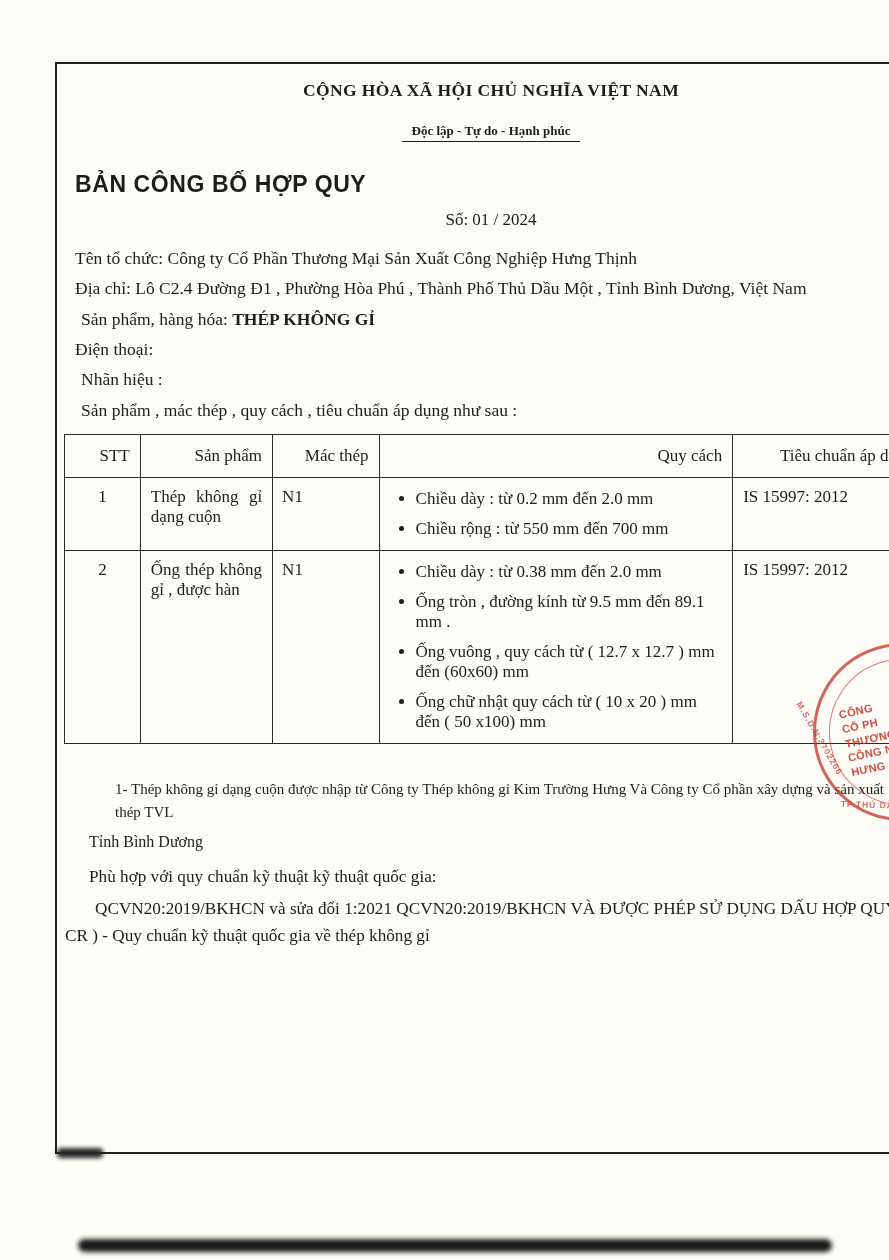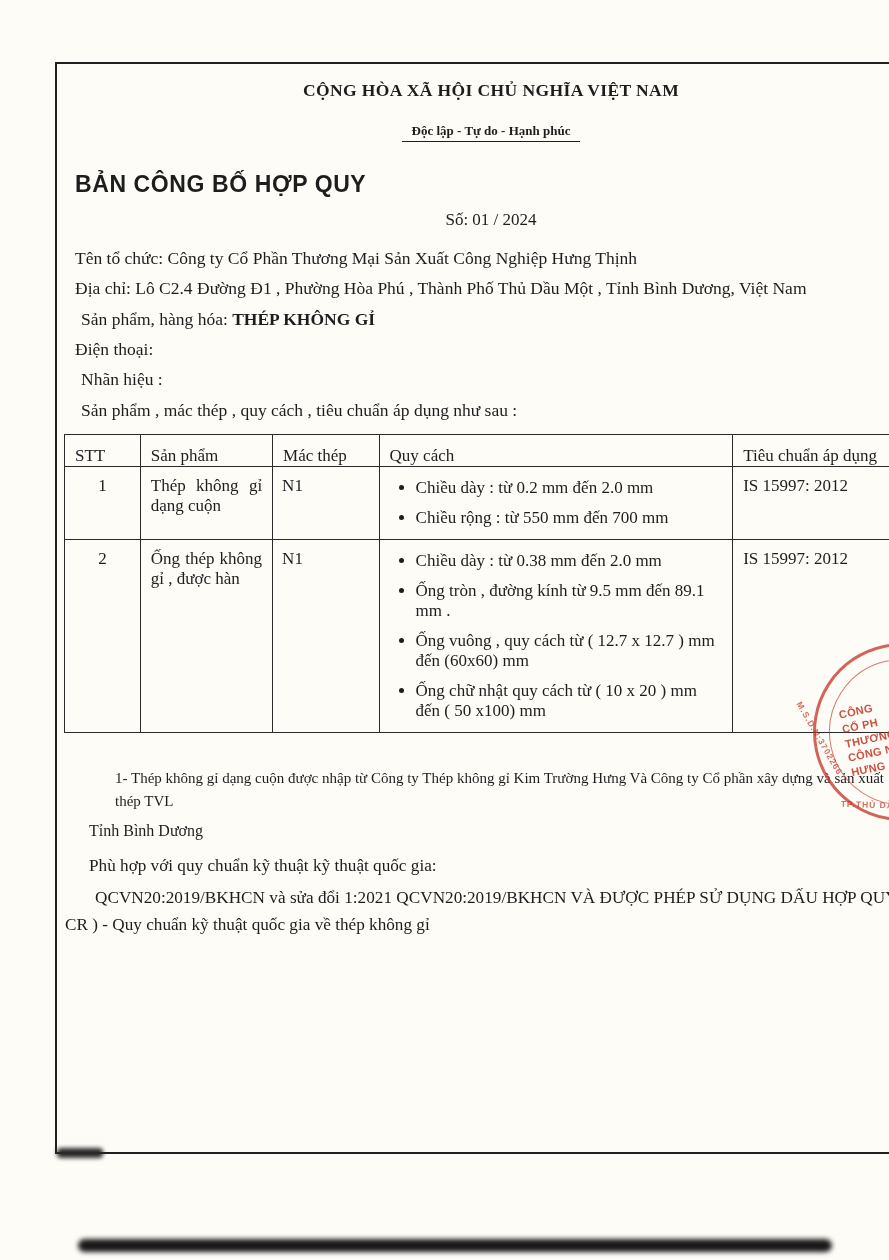--- a/index.html
+++ b/index.html
@@ -30,21 +30,21 @@
   .line.indented{margin-left:6px;}
   .bold{font-weight:bold;}
   .spec-table{
     border-collapse:collapse;width:calc(100% + 29px);
     margin-left:-11px;margin-top:10px;font-size:17px;
   }
   .spec-table th,.spec-table td{
     border:1.4px solid #2a2a2a;vertical-align:top;text-align:left;
     padding:9px 10px;font-weight:normal;
   }
-  .spec-table th{padding-top:11px;padding-bottom:0;}
+  .spec-table th{padding-top:11px;padding-bottom:11px;text-align:right;}
   .col-stt{width:55px;text-align:center;}
   .col-sp{width:112px;}
   .col-mac{width:86px;}
   .col-qc{width:335px;}
   .col-tc{width:172px;}
   td.cell-stt{text-align:center;}
   td.cell-mac{padding-left:9px;}
   td.cell-sp{text-align:justify;}
   ul.spec-list{margin:2px 0 2px 0;padding-left:26px;}
   ul.spec-list li{margin-bottom:10px;text-align:left;}

